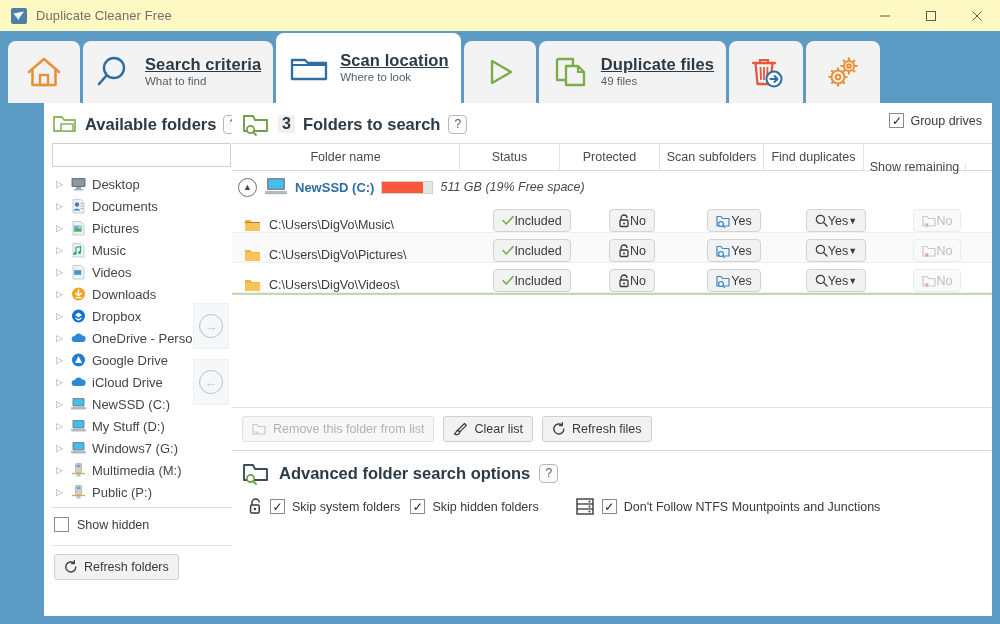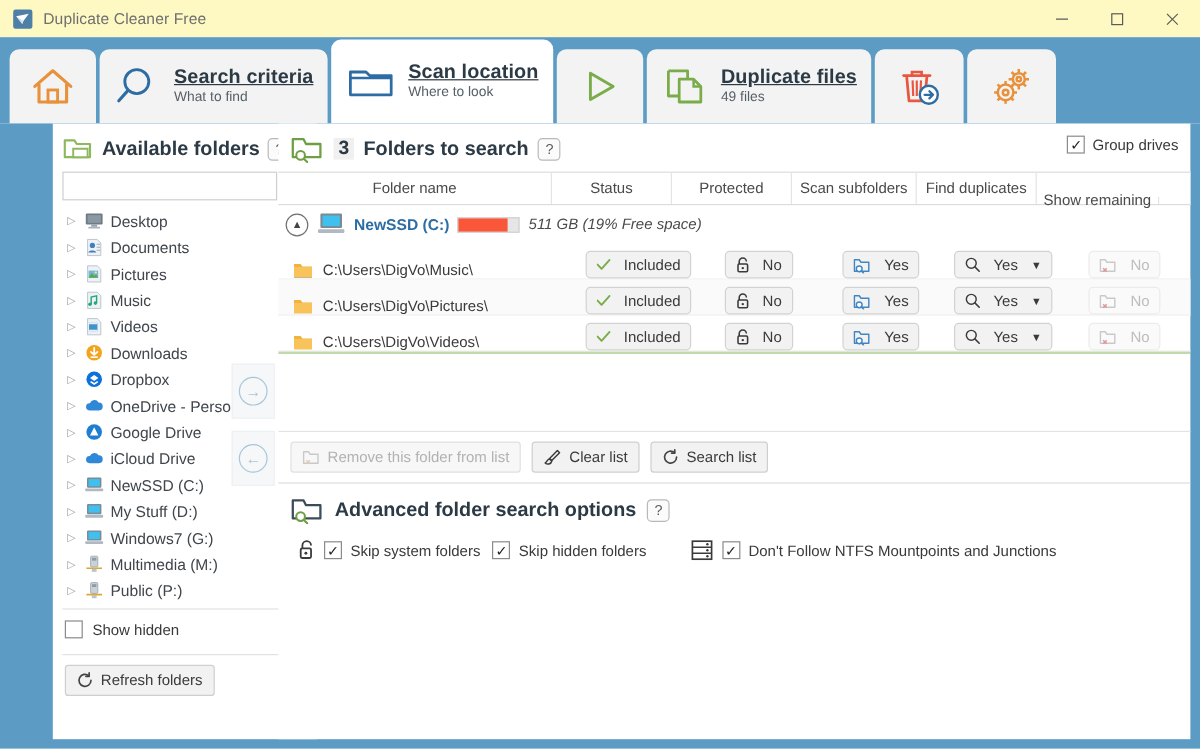--- a/index.html
+++ b/index.html
@@ -127,32 +127,32 @@
   .usagebar{ width:52px;height:13px;background:#e6e6e6;border:1px solid #d0d0d0;position:relative;flex:none;}
   .usagefill{ position:absolute;left:0;top:0;height:100%;background:#f9563a;}
   .drive-stat{ font-size:12.5px;color:#4a4a4a;font-style:italic;}
 
   .frow{ display:flex; align-items:flex-end; height:30px; border-bottom:1px solid #f0f0f0;}
   .frow.alt{ background:#fafafa; }
   .fname{ width:228px; display:flex;align-items:center;gap:8px; padding-left:12px;}
   .fpath{ font-size:12.5px;color:#3a3a3a;}
   .cellbtn-wrap{ display:flex;align-items:center;justify-content:center;}
   .cellbtn{
-    display:inline-flex;align-items:center;gap:11px;justify-content:center;
+    display:inline-flex;align-items:center;gap:0;justify-content:center;
     background:#f2f2f2;border:1px solid #d2d2d2;border-radius:4px;height:23px;
     font-size:12.5px;color:#3a3a3a; padding:0 8px; white-space:nowrap;margin-left:44px;
   }
   .cellbtn.off{ background:#fafafa;border-color:#ececec;color:#bdbdbd;}
   .w100{width:100px;} .w104{width:104px;} .w102{width:102px;}
   .list-sep{ height:2px; background:#8fb96a; margin:0; opacity:.55;}
 
   .rp-listarea{ height:188px; }
 
   .rp-bottombar{ display:flex; align-items:center; gap:9px; padding:8px 10px;
-                 border-top:1px solid #e3e3e3;}
+                 border-top:1px solid #e3e3e3;margin-top:48px;}
   .adv{ border-top:1px solid #dcdcdc; padding:10px 10px 0 10px;}
   .adv-head{ display:flex;align-items:center;gap:9px;}
   .adv-title{ font-size:16.5px;font-weight:bold;color:#2b3a45;}
   .adv-opts{ display:flex;align-items:center;gap:10px; padding:12px 0 0 6px;}
   .opt{ display:flex;align-items:center;gap:7px; }
   .opt-label{ font-size:12.5px;color:#3a3a3a; white-space:nowrap;}
 
   svg{ display:block; }
 </style>
 </head>
@@ -798,21 +798,21 @@
           </span>
           <span>Clear list</span>
         </span>
         <span class="btn">
           <span>
             <svg width="14" height="14" viewBox="0 0 14 14">
                 <path d="M11.8 7 a5 5 0 1 1 -1.7 -3.8" fill="none" stroke="#444" stroke-width="1.4" stroke-linecap="round"></path>
                 <path d="M10.3 0.8 L10.3 3.6 L7.6 3.6" fill="none" stroke="#444" stroke-width="1.4" stroke-linecap="round" stroke-linejoin="round"></path>
               </svg>
           </span>
-          <span>Search list</span>
+          <span>Refresh files</span>
         </span>
       </div>
 
       <div class="adv">
         <div class="adv-head">
           <span>
             <svg width="28" height="24" viewBox="0 0 28 24">
               <path d="M2 4 V19 H25 V8 H13 L11 4 Z" fill="none" stroke="#3d4d57" stroke-width="1.9" stroke-linejoin="round"></path>
               <circle cx="8.5" cy="17.5" r="3.6" fill="#ffffff" stroke="#6f9f44" stroke-width="1.7"></circle>
               <line x1="11.2" y1="20.3" x2="14" y2="23" stroke="#6f9f44" stroke-width="1.8" stroke-linecap="round"></line>

